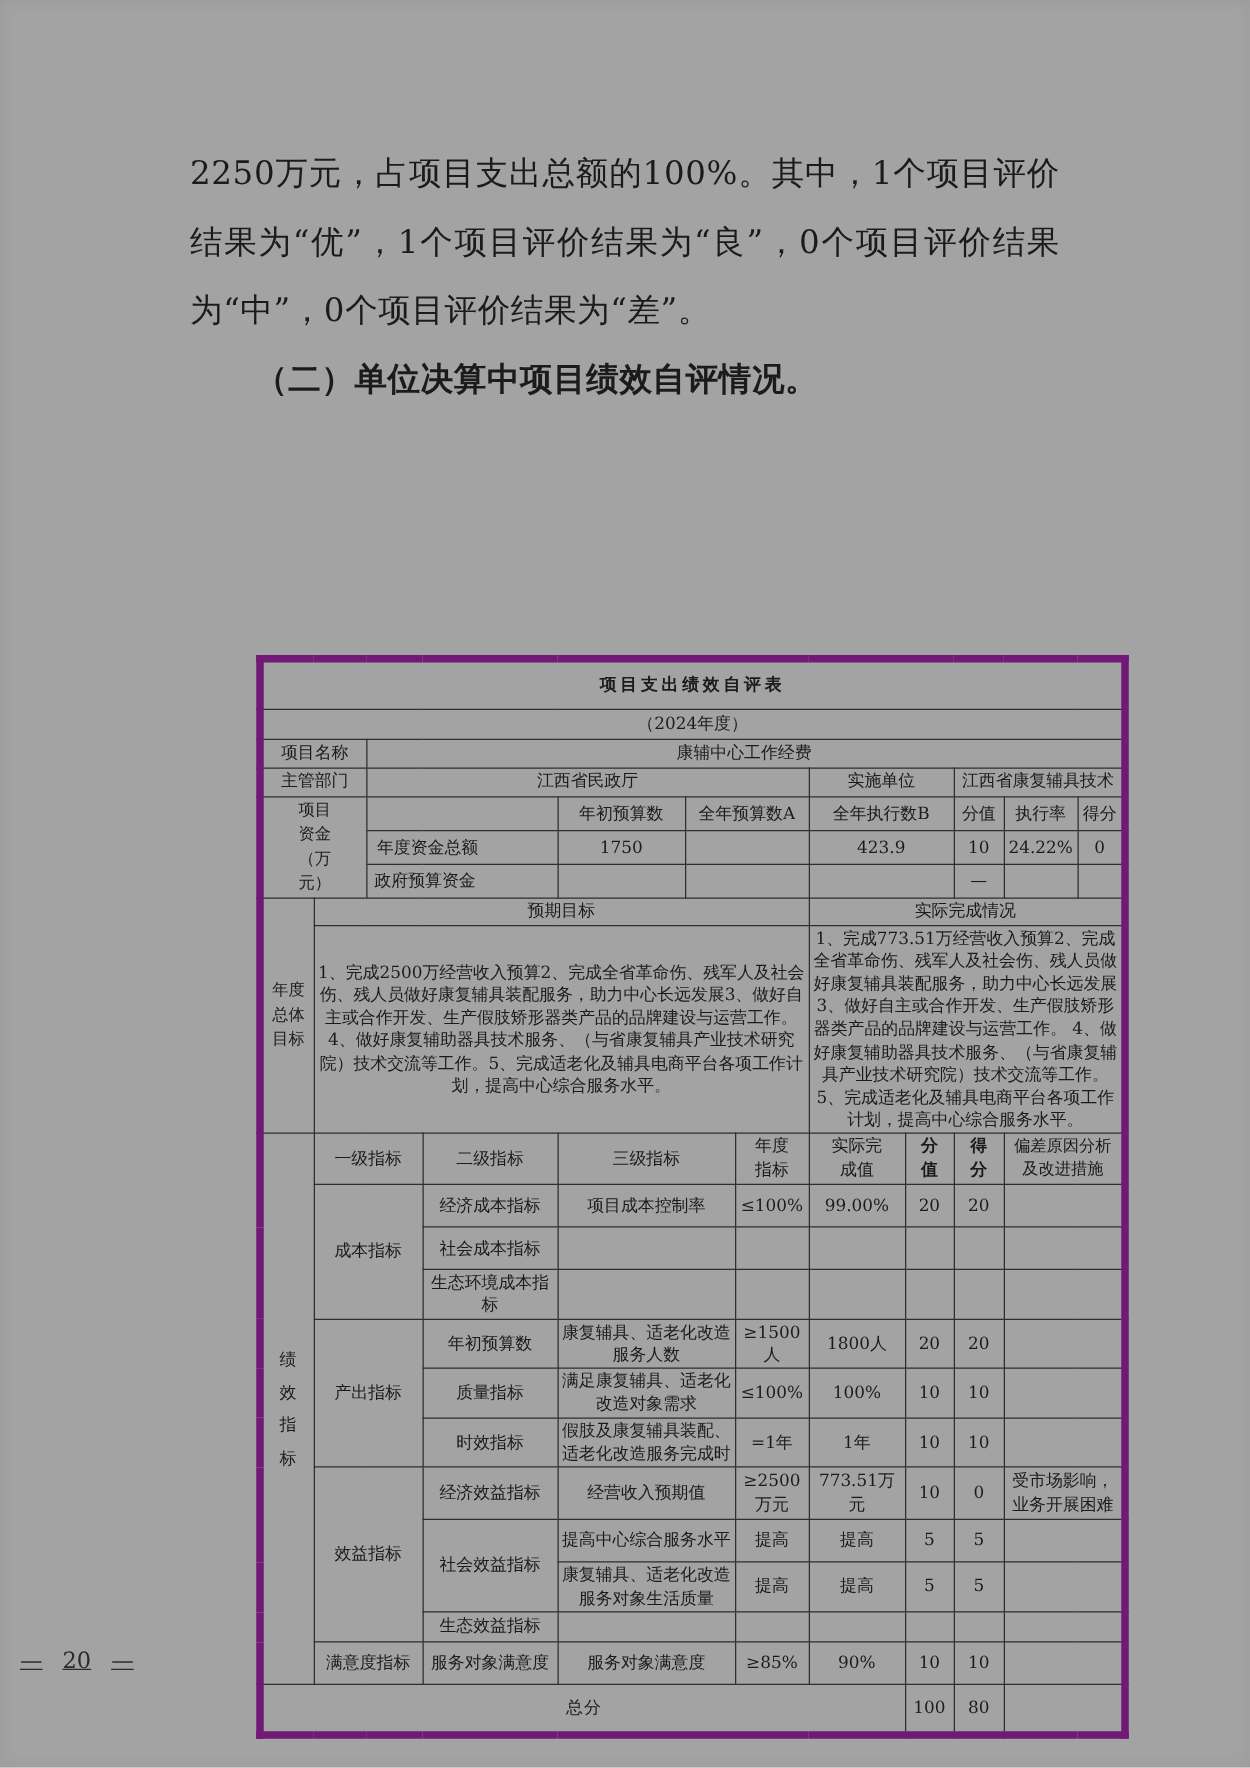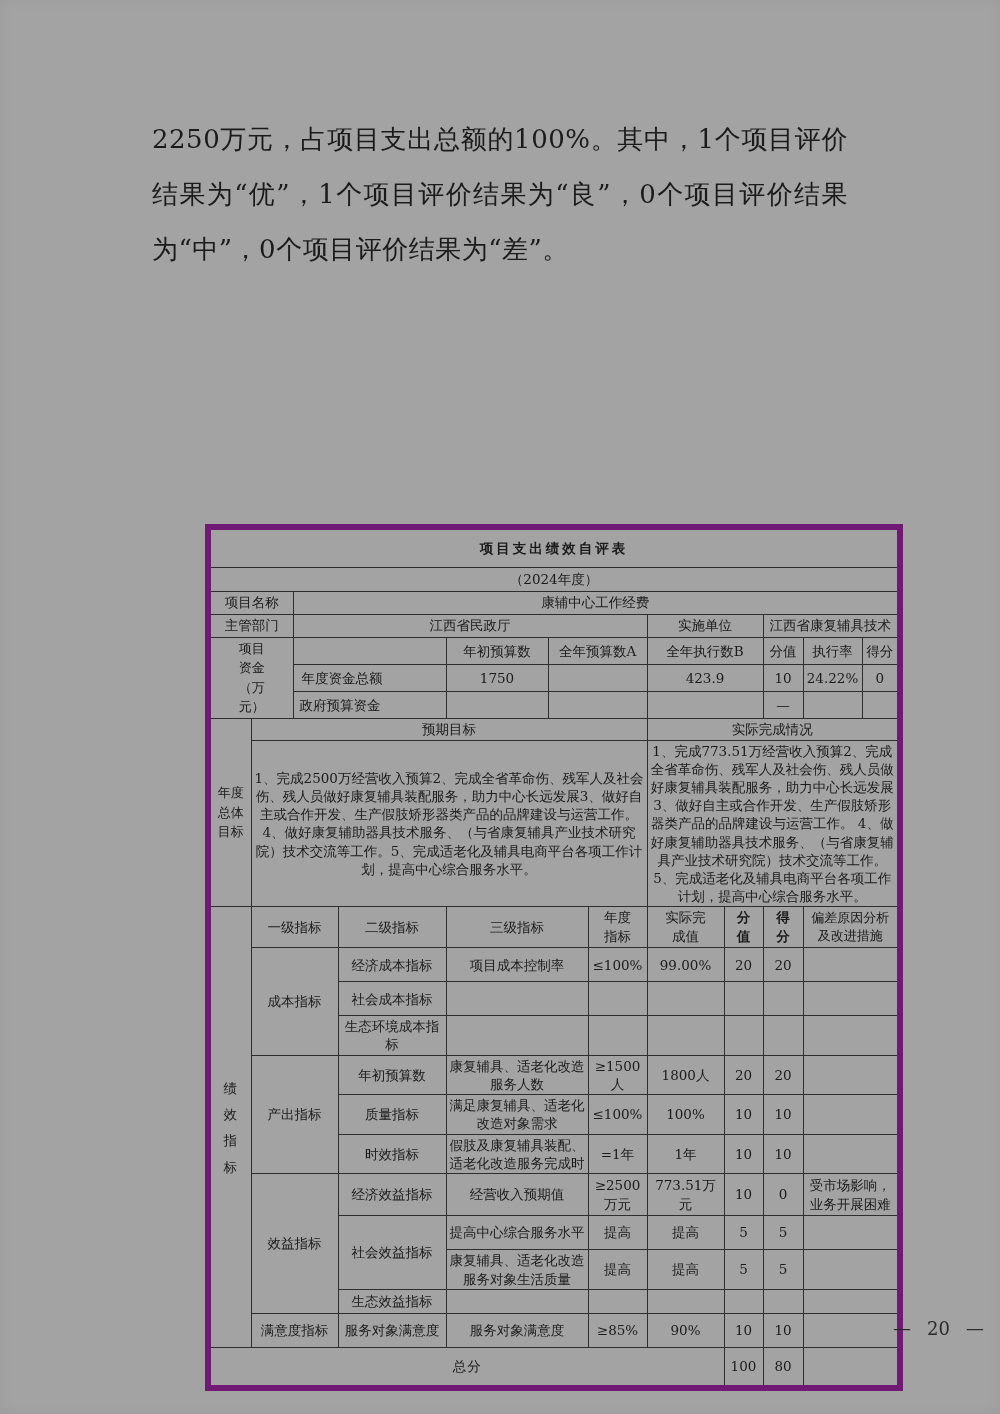--- a/index.html
+++ b/index.html
@@ -88,33 +88,35 @@
     word-break: break-all;
   }
   td.ann { font-size: 13.5px; word-break: break-all; padding: 1px 3px; }
   td.dev { font-size: 13px; padding: 1px 3px; }
   td.total-lab { font-size: 14px; letter-spacing: 1px; }
   .page-number {
     position: absolute;
     left: 0;
     right: 0;
     top: 1318px;
-    text-align: right;
+    text-align: left;
     font-size: 18px;
     color: #2a2a2a;
+    text-decoration: underline;
   }
   .page-number .dash { margin: 0 16px; }
 </style>
 </head>
 <body>
 
 <div class="page">
 
   <div class="textblock">
     <p class="para">2250万元，占项目支出总额的100%。其中，1个项目评价结果为“优”，1个项目评价结果为“良”，0个项目评价结果为“中”，0个项目评价结果为“差”。</p>
+    <p class="heading">（二）单位决算中项目绩效自评情况。</p>
   </div>
 
   <table class="eval">
     <colgroup>
       <col style="width:43px">
         <col style="width:42px">
         <col style="width:45px">
         <col style="width:108px">
       <col style="width:102px">
         <col style="width:40px">

